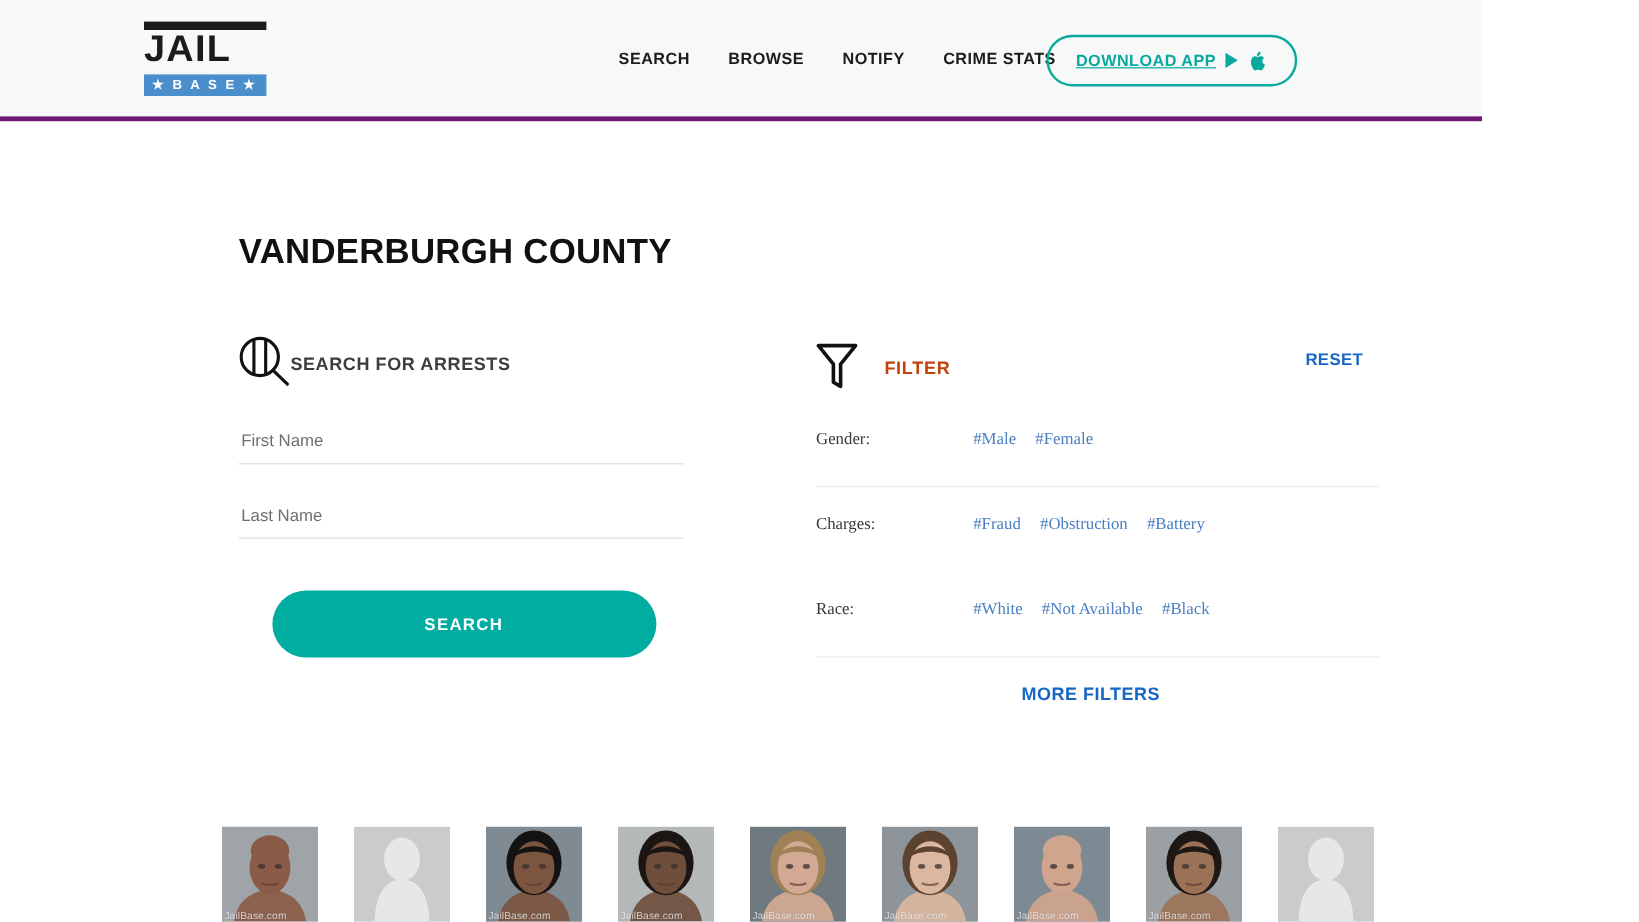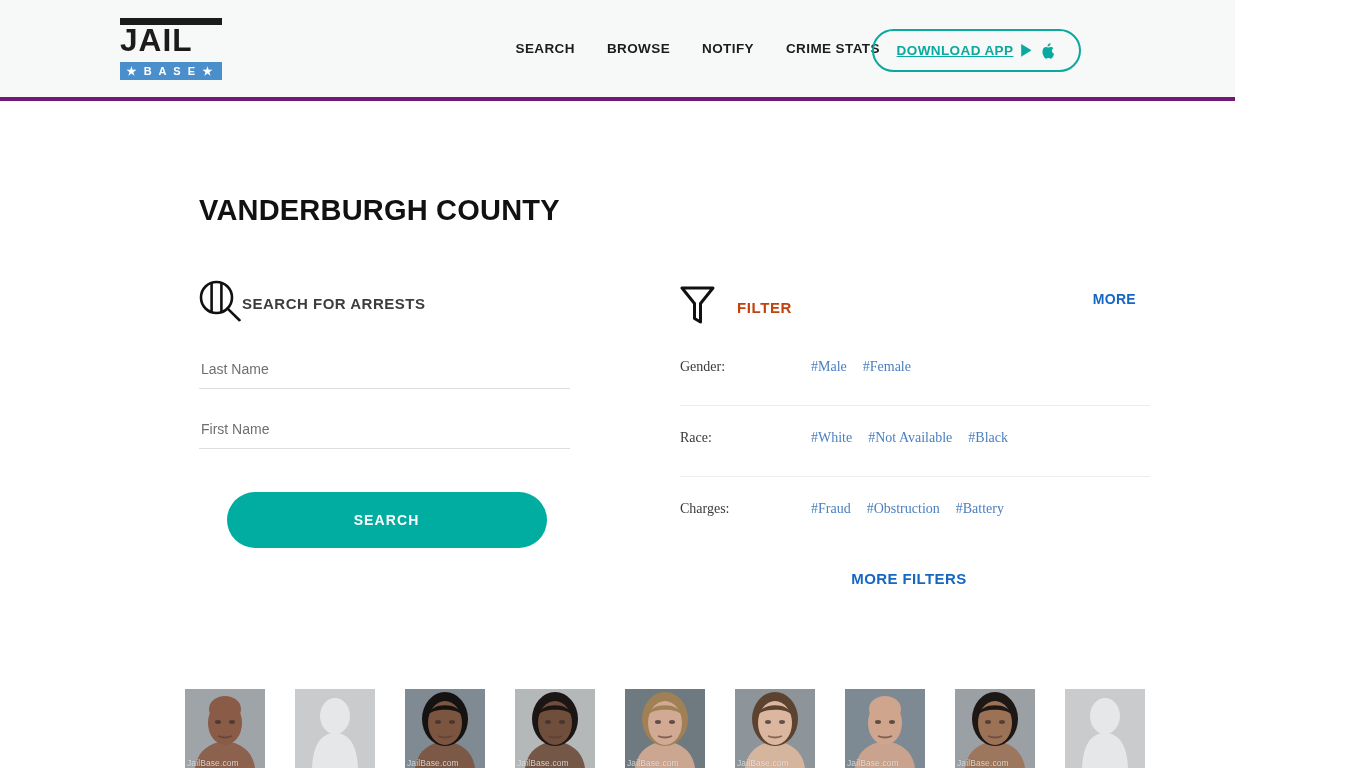--- a/index.html
+++ b/index.html
@@ -336,66 +336,66 @@
             <circle cx="17.5" cy="17.5" r="15.5" fill="none" stroke="#111" stroke-width="2.6"></circle>
             <line x1="12.6" y1="3.1" x2="12.6" y2="31.9" stroke="#111" stroke-width="2.6"></line>
             <line x1="22.4" y1="3.1" x2="22.4" y2="31.9" stroke="#111" stroke-width="2.6"></line>
             <line x1="28.4" y1="28.4" x2="40.5" y2="40.2" stroke="#111" stroke-width="2.6" stroke-linecap="round"></line>
           </svg>
         </span>
         <span class="section-title">SEARCH FOR ARRESTS</span>
       </div>
 
       <div class="field-row">
+        <input id="first-name-field" class="text-field" type="text" placeholder="First Name" style="">
+      </div>
+      <div class="field-row">
         <input id="last-name-field" class="text-field" type="text" placeholder="Last Name" style="">
-      </div>
-      <div class="field-row">
-        <input id="first-name-field" class="text-field" type="text" placeholder="First Name" style="">
       </div>
 
       <button id="search-submit">SEARCH</button>
     </section>
 
     <section id="filter-panel">
       <div id="filter-head">
         <span>
           <svg width="35" height="40" viewBox="0 0 35 40" aria-hidden="true">
             <path d="M2 3 L33 3 L20.5 18.5 L20.5 37 L14.5 33.5 L14.5 18.5 Z" fill="none" stroke="#111" stroke-width="3" stroke-linejoin="round"></path>
           </svg>
         </span>
         <span id="filter-title">FILTER</span>
-        <a id="reset-link">MORE</a>
+        <a id="reset-link">RESET</a>
       </div>
 
       <div class="filter-row">
         <span class="filter-label">Gender:</span>
         <span class="filter-tags">
           <a class="filter-tag">#Male</a>
           <a class="filter-tag">#Female</a>
+        </span>
+      </div>
+
+      <div class="filter-row last">
+        <span class="filter-label">Charges:</span>
+        <span class="filter-tags">
+          <a class="filter-tag">#Fraud</a>
+          <a class="filter-tag">#Obstruction</a>
+          <a class="filter-tag">#Battery</a>
         </span>
       </div>
 
       <div class="filter-row">
         <span class="filter-label">Race:</span>
         <span class="filter-tags">
           <a class="filter-tag">#White</a>
           <a class="filter-tag">#Not Available</a>
           <a class="filter-tag">#Black</a>
         </span>
       </div>
 
-      <div class="filter-row last">
-        <span class="filter-label">Charges:</span>
-        <span class="filter-tags">
-          <a class="filter-tag">#Fraud</a>
-          <a class="filter-tag">#Obstruction</a>
-          <a class="filter-tag">#Battery</a>
-        </span>
-      </div>
-
       <a id="more-filters">MORE FILTERS</a>
     </section>
 
     <div id="mugshot-strip">
         <div class="mugshot" style="background: rgb(159, 164, 168);">
           <svg viewBox="0 0 80 79">
             <rect width="80" height="79" fill="#9fa4a8"></rect>
             <path d="M40 52 C22 54 12 64 10 79 L70 79 C68 64 58 54 40 52 Z" fill="#8a5b47" opacity="0.92"></path>
             <ellipse cx="40" cy="34" rx="17" ry="22" fill="#8a5b47"></ellipse>
             <ellipse cx="40" cy="20" rx="16" ry="13" fill="#8a5b47"></ellipse>

